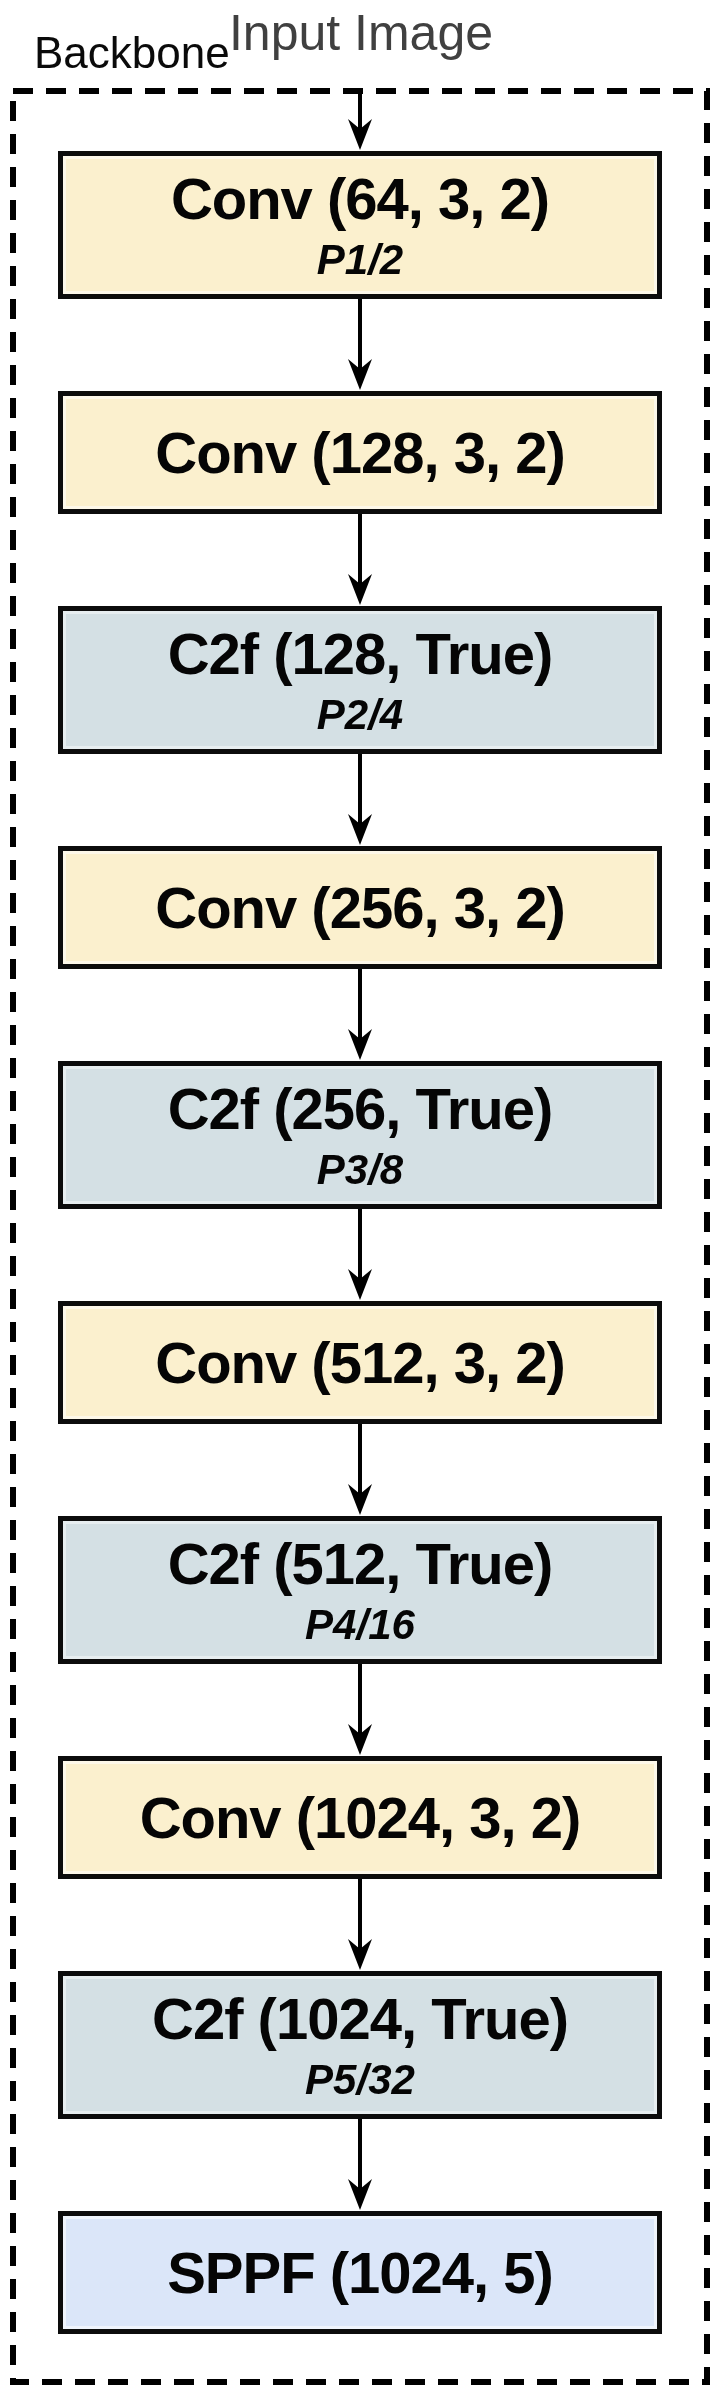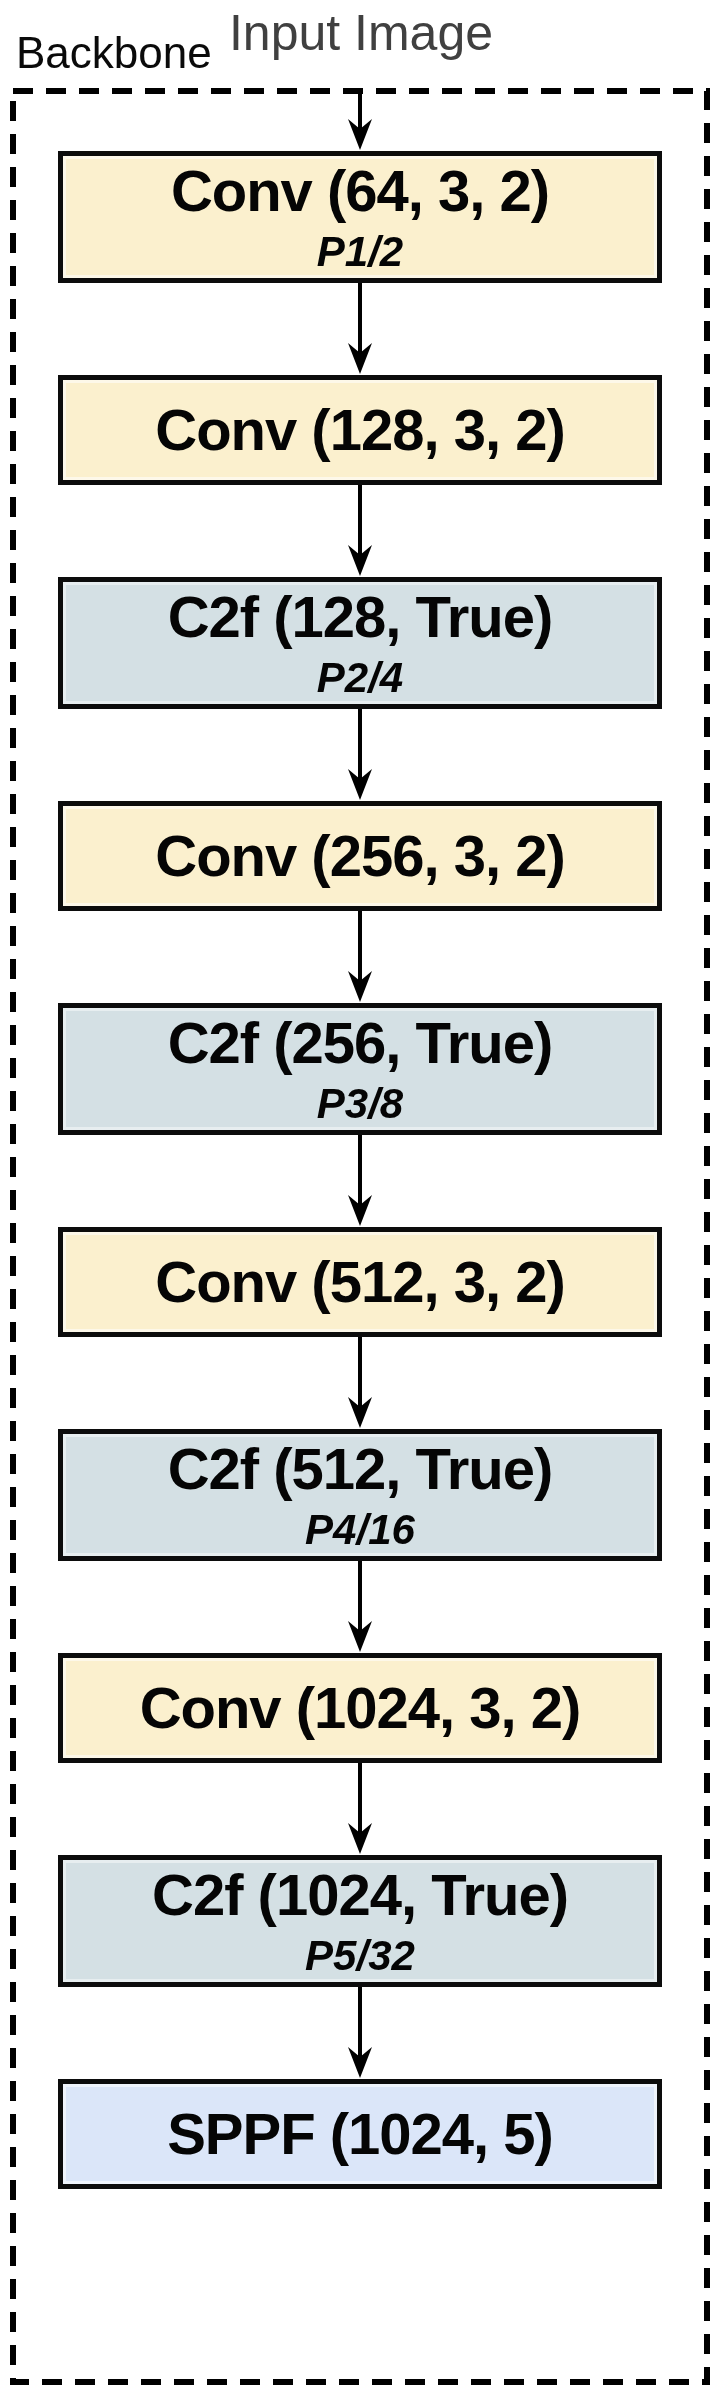--- a/index.html
+++ b/index.html
@@ -5,21 +5,21 @@
   * { margin: 0; padding: 0; box-sizing: border-box; }
   html, body { background: #ffffff; }
   body {
     width: 722px; height: 2400px;
     position: relative;
     font-family: "Liberation Sans", sans-serif;
     color: #060606;
     overflow: hidden;
   }
   .hdr-backbone {
-    position: absolute; left: 16px; top: 28px;
+    position: absolute; left: 34px; top: 28px;
     font-size: 44px; font-weight: 400; color: #0a0a0a;
     white-space: nowrap;
   }
   .hdr-title {
     position: absolute; left: 50%; top: 4px; transform: translateX(-50%);
     font-size: 50px; font-weight: 400; color: #404040;
     white-space: nowrap;
   }
   .container {
     position: absolute; left: 10px; top: 88px;
@@ -32,22 +32,22 @@
   }
   .arrow { display: block; flex: 0 0 auto; }
   .block {
     width: 604px;
     border: 5px solid #0c0c0c;
     display: flex; flex-direction: column;
     align-items: center; justify-content: center;
     text-align: center;
     flex: 0 0 auto;
   }
-  .block.two { height: 132px; gap: 10px; }
-  .block.one { height: 110px; }
+  .block.two { height: 148px; gap: 10px; }
+  .block.one { height: 123px; }
   .block.conv { background: var(--conv-fill, #FBF0CE); box-shadow: inset 0 0 0 3px rgba(255,255,255,0.55); }
   .block.c2f  { background: var(--c2f-fill,  #D4E0E4); box-shadow: inset 0 0 0 3px rgba(255,255,255,0.45); }
   .block.sppf { background: var(--sppf-fill, #DBE6F9); box-shadow: inset 0 0 0 3px rgba(255,255,255,0.55); }
   .block .label {
     font-size: 58px; font-weight: 700; line-height: 1.02;
     color: #050505; letter-spacing: -1px; white-space: nowrap;
   }
   .block .sublabel {
     font-size: 42px; font-weight: 700; line-height: 1;
     color: #050505; white-space: nowrap; font-style: italic;

